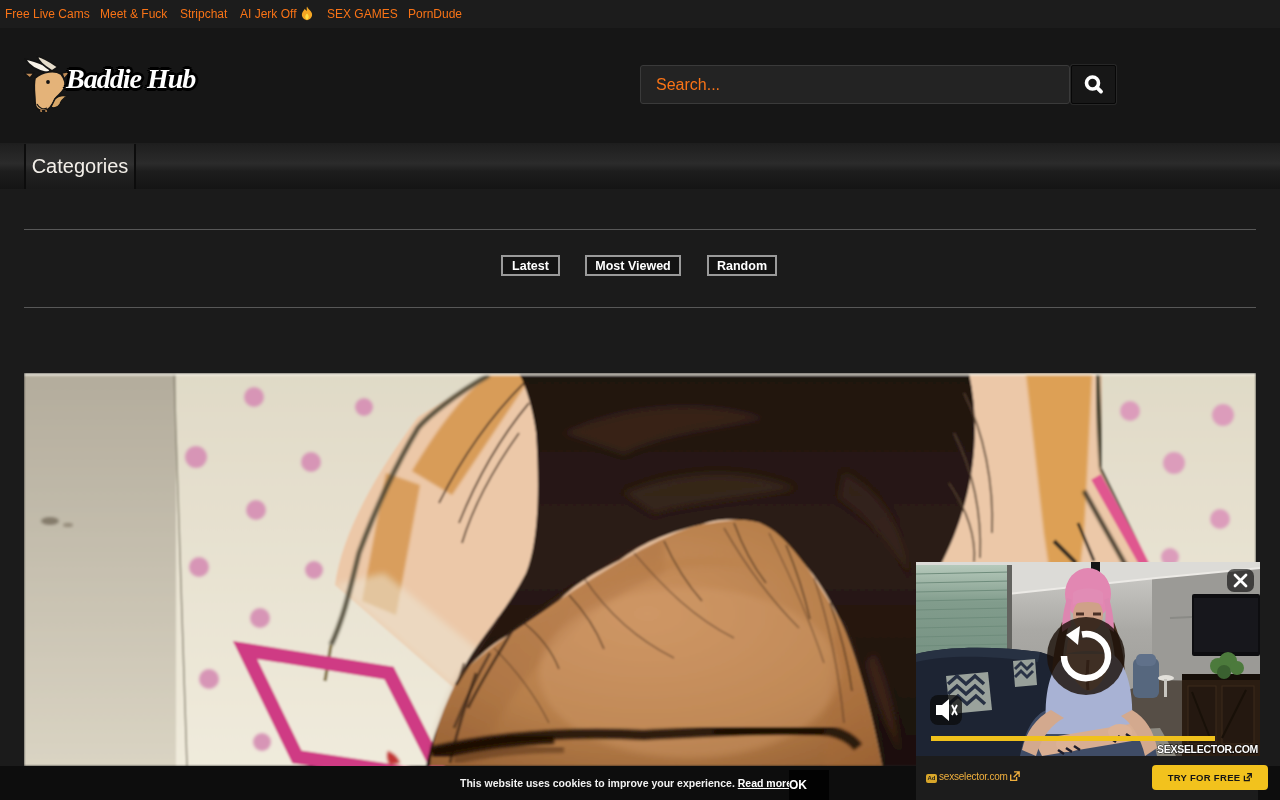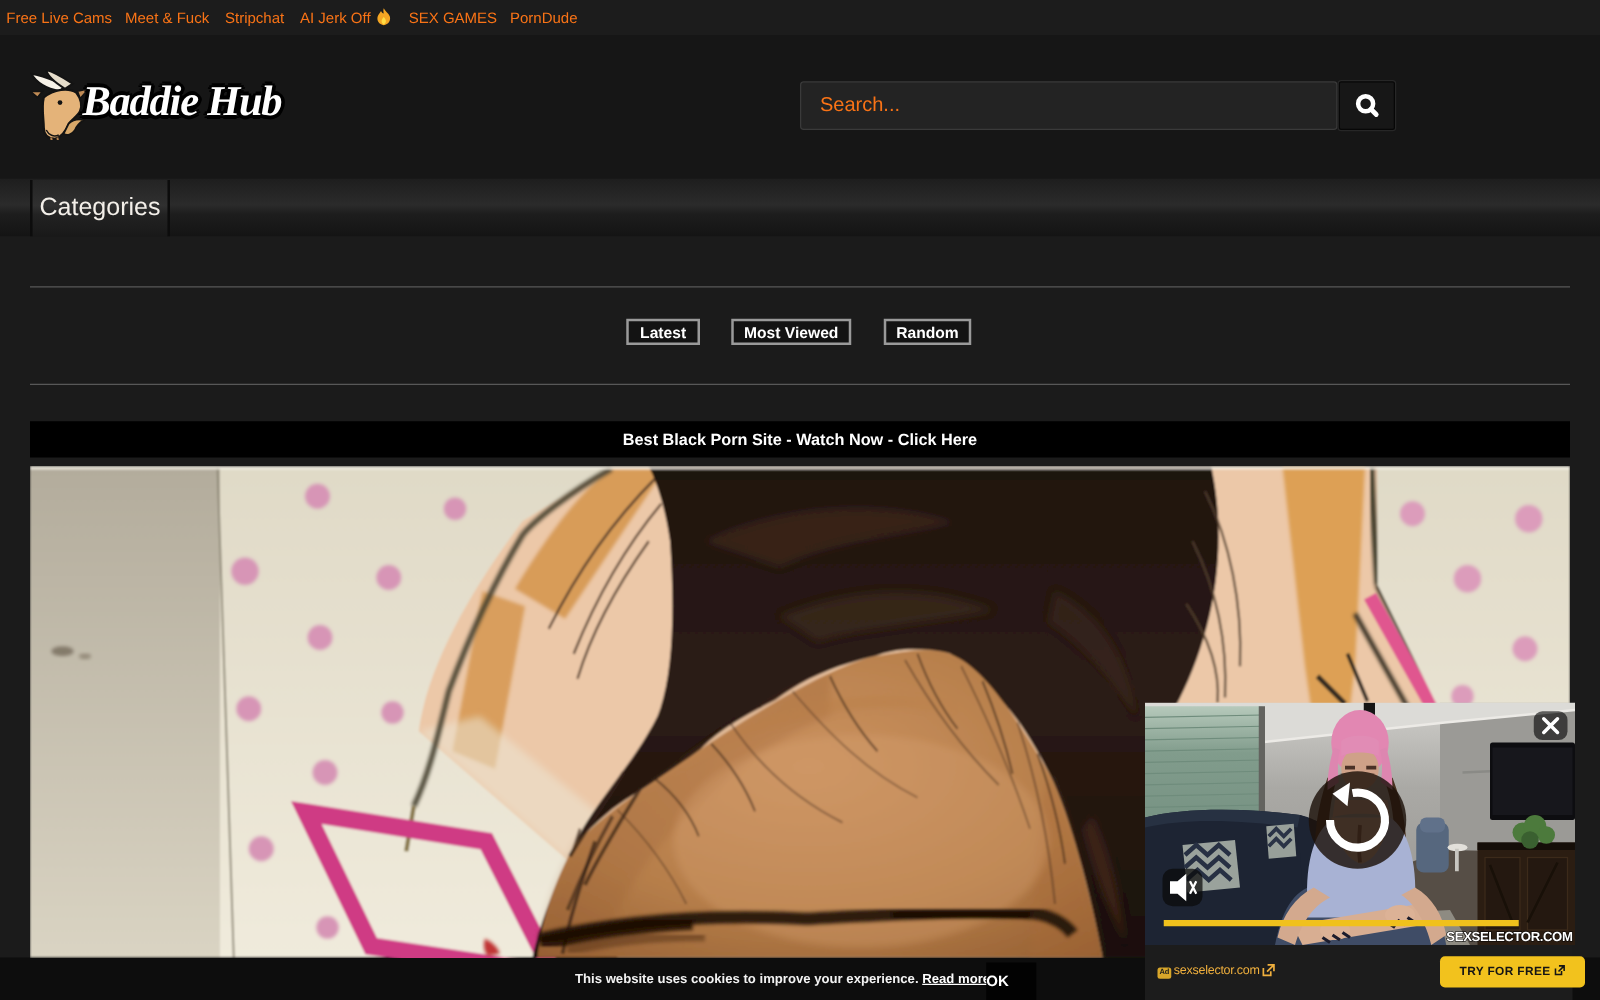--- a/index.html
+++ b/index.html
@@ -8,21 +8,21 @@
   #page { position:relative; width:1280px; height:800px; }
   .abs { position:absolute; }
 
   .topbar { left:0; top:0; width:1280px; height:28px; background:#1c1c1c; }
   .topbar a { position:absolute; top:7px; color:#f97316; font-size:12px; text-decoration:none; white-space:nowrap; }
 
   .header { left:0; top:28px; width:1280px; height:115px; background:#161616; }
 
   .logo { left:22px; top:55px; }
   .logotext { left:66px; top:63px; font-family:"Liberation Serif", serif; font-style:italic; font-weight:bold;
-    font-size:34px; color:#fff; letter-spacing:-1px; white-space:nowrap;
+    font-size:28px; color:#fff; letter-spacing:-1px; white-space:nowrap;
     text-shadow:-2px -2px 0 #000, 2px -2px 0 #000, -2px 2px 0 #000, 2px 2px 0 #000, 0 3px 0 #000, 3px 0 0 #000, 0 -3px 0 #000, -3px 0 0 #000; }
 
   .search-input { left:640px; top:65px; width:430px; height:39px; background:#232323;
     border:1px solid #3a3a3a; border-radius:3px; color:#f97316; font-size:16px;
     line-height:37px; padding-left:15px; }
   .search-btn { left:1071px; top:65px; width:45px; height:39px; background:#171717;
     border:1px solid #070707; border-radius:2px; box-shadow:0 0 0 1px #272727; display:flex; align-items:center; justify-content:center; }
 
   .nav { left:0; top:143px; width:1280px; height:46px;
     background:linear-gradient(#1e1e1e, #2b2b2b 45%, #1d1d1d 62%, #141414); }
@@ -105,21 +105,20 @@
   <div class="abs navcell">Categories</div>
 
   <div class="abs hr1"></div>
   <div class="abs btnrow">
     <button class="b1">Latest</button>
     <button class="b2">Most Viewed</button>
     <button class="b3">Random</button>
   </div>
   <div class="abs hr2"></div>
 
-  <div class="abs banner">Best Black Porn Site - Watch Now - Click Here</div>
 
   <svg class="abs mainimg" width="1232" height="393" viewBox="0 0 1232 393">
     <defs>
       <filter id="softall" x="-2%" y="-2%" width="104%" height="104%">
           <feGaussianBlur stdDeviation="0.9"></feGaussianBlur>
         </filter>
       <linearGradient id="wallL" x1="0" y1="0" x2="0" y2="1">
         <stop offset="0" stop-color="#b3ac9c"></stop>
           <stop offset="1" stop-color="#dad4c3"></stop>
       </linearGradient>

